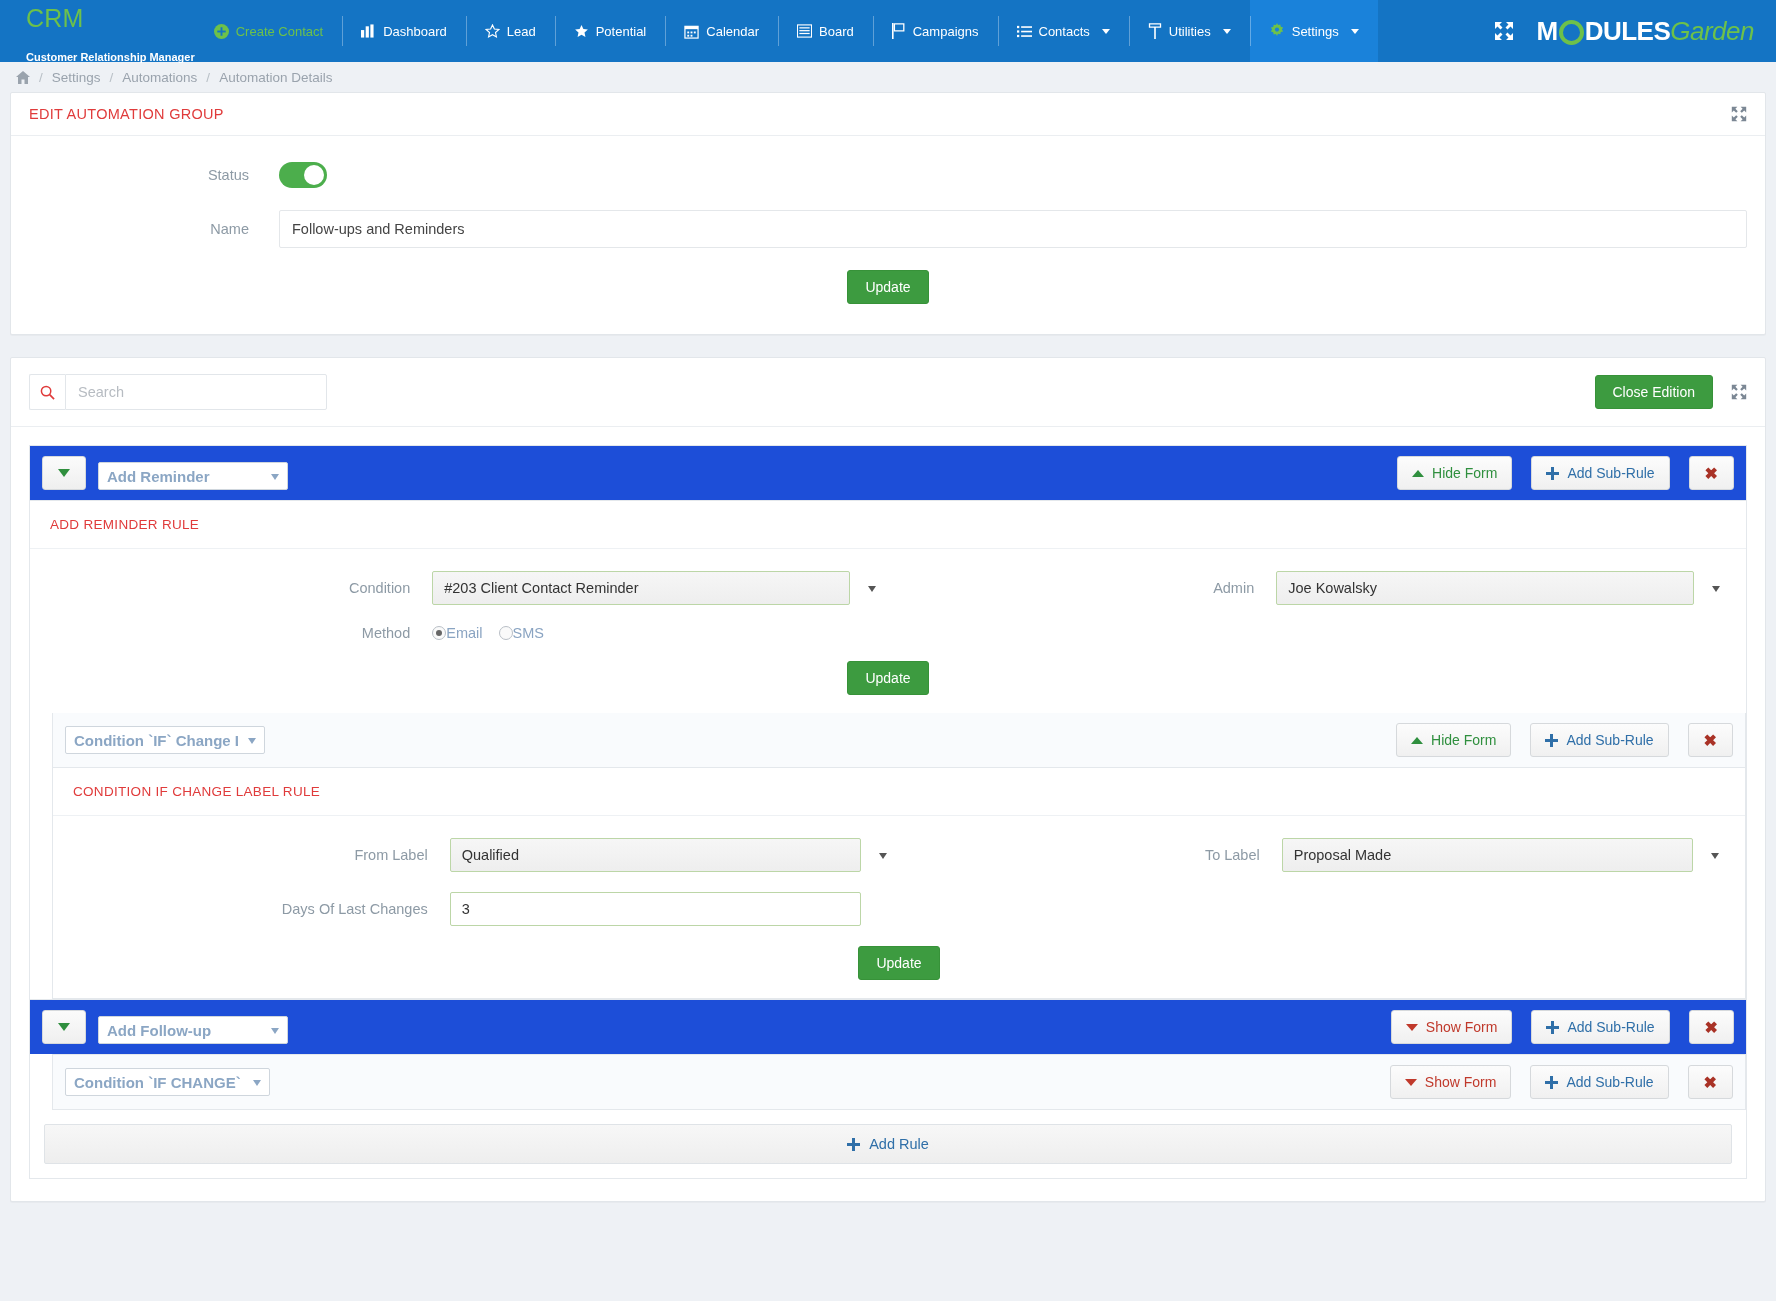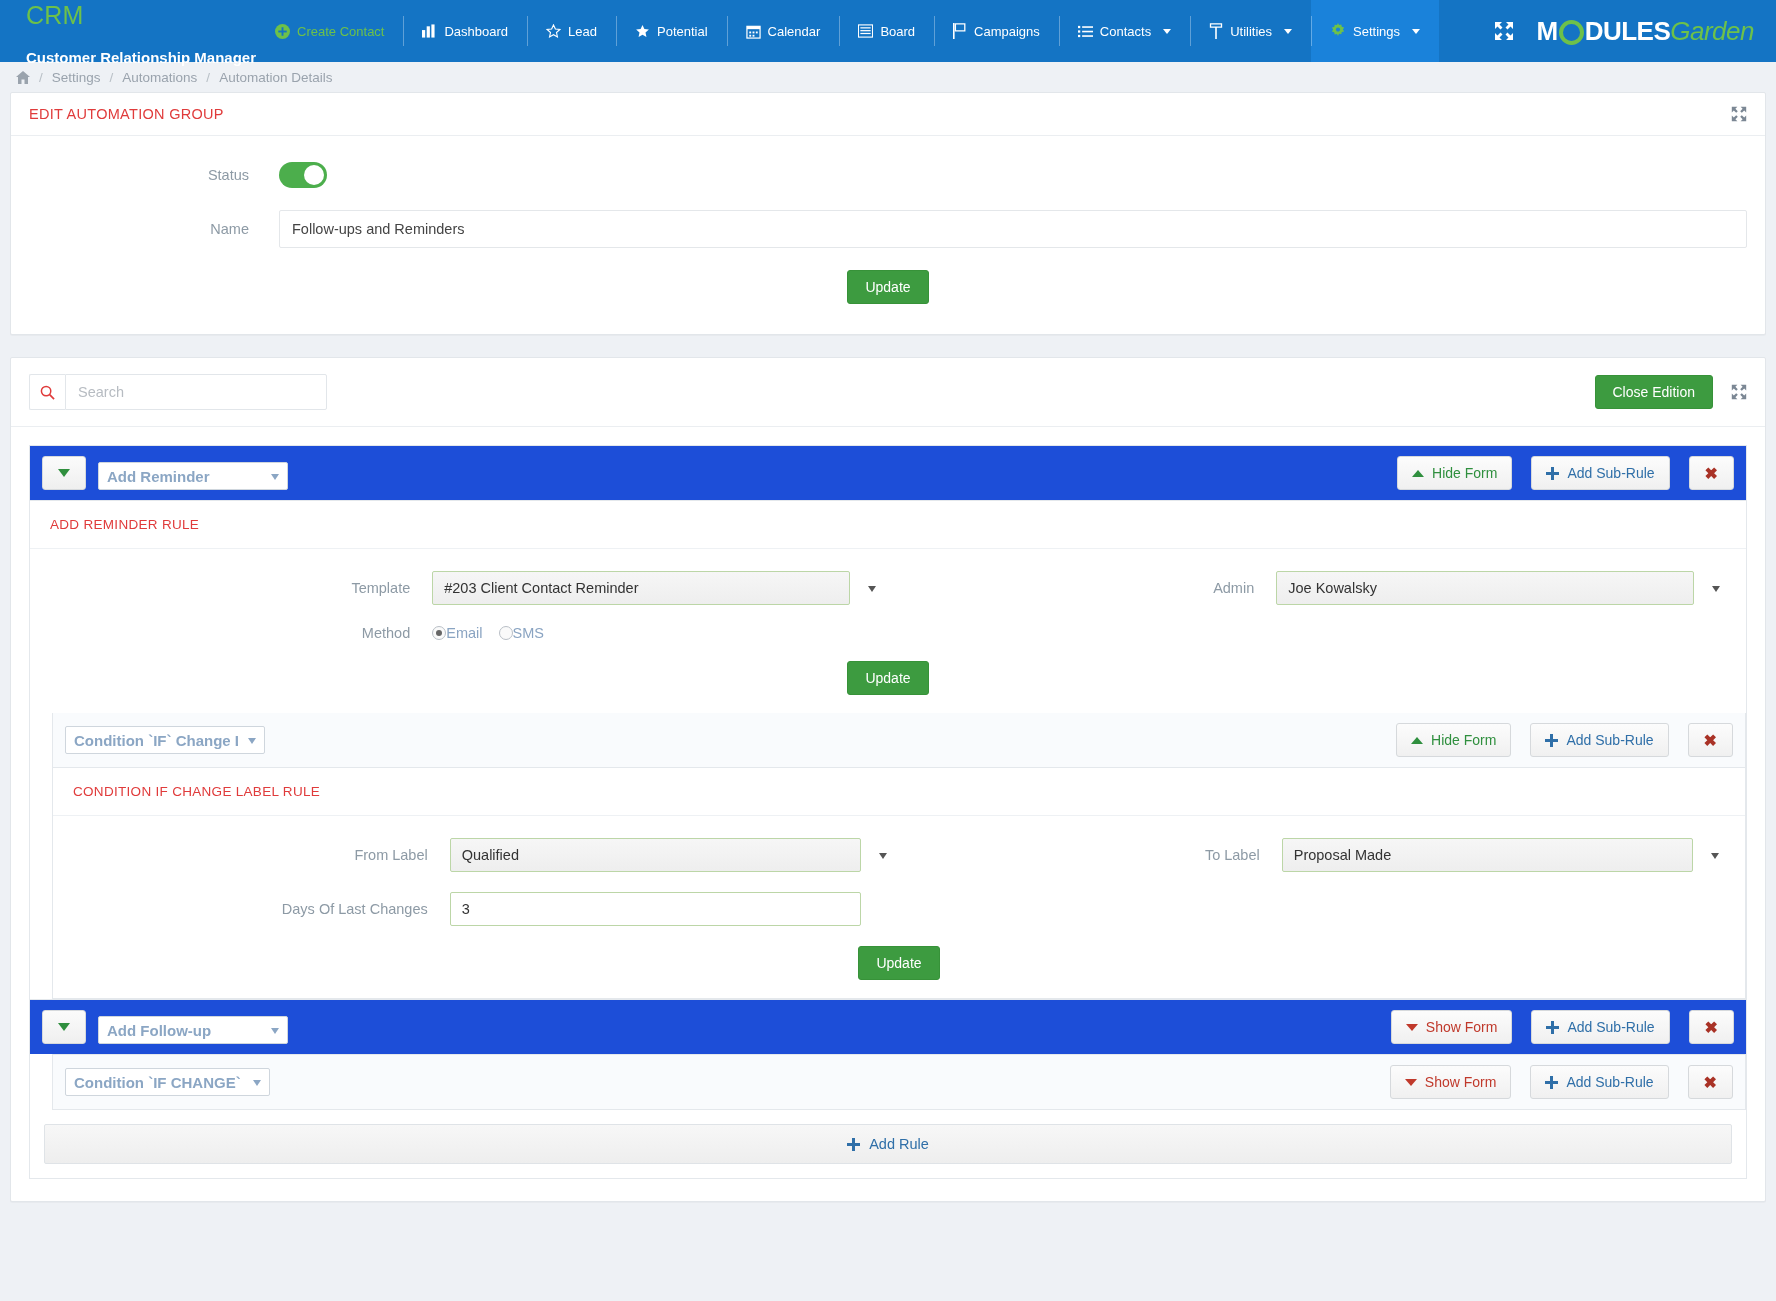--- a/index.html
+++ b/index.html
@@ -20,21 +20,21 @@
     display: flex;
     align-items: stretch;
     position: relative;
   }
   .brand {
     padding: 6px 0 0 26px;
     min-width: 190px;
     display: flex; flex-direction: column; justify-content: center;
   }
   .brand-title { color: #6dc14a; font-size: 25px; line-height: 1.05; letter-spacing: .2px; }
-  .brand-sub { color: #ffffff; font-size: 15px; font-weight: bold; margin-top: 20px; }
+  .brand-sub { color: #ffffff; font-size: 11px; font-weight: bold; margin-top: 20px; }
 
   .navitems { display: flex; align-items: stretch; flex: 0 0 auto; }
   .navitem {
     display: flex; align-items: center; gap: 7px;
     padding: 0 19px;
     color: #ffffff; font-size: 13px;
     position: relative;
     cursor: pointer;
     white-space: nowrap;
     text-align: center;
@@ -544,21 +544,21 @@
             <span>✖</span>
           </button>
         </div>
       </div>
 
       <div class="rule-form">
         <div class="rule-form-title">Add Reminder Rule</div>
         <div class="rule-form-body">
           <div class="frow">
             <div class="half">
-              <div class="flabel">Template</div>
+              <div class="flabel">Condition</div>
               <div class="fctl gsel-wrap">
                 <select class="gsel">
                   <option>#203 Client Contact Reminder</option>
                 </select>
               </div>
             </div>
             <div class="half">
               <div class="flabel">Admin</div>
               <div class="fctl gsel-wrap">
                 <select class="gsel">

